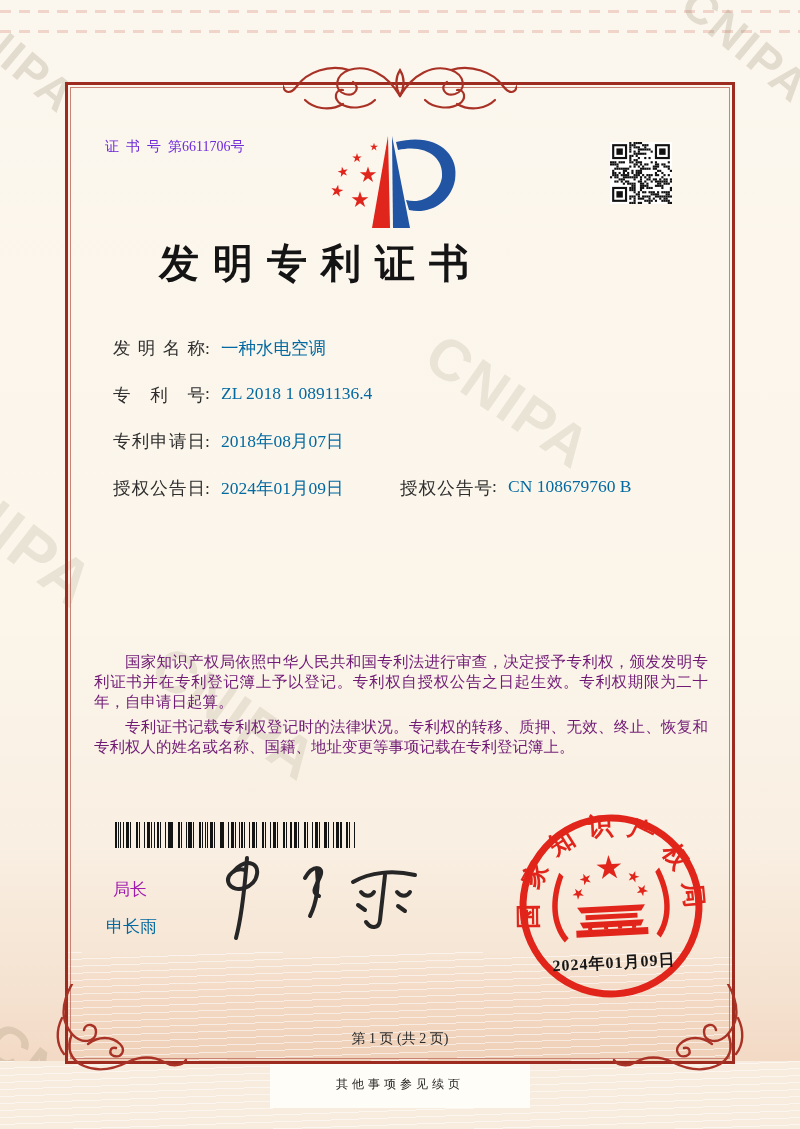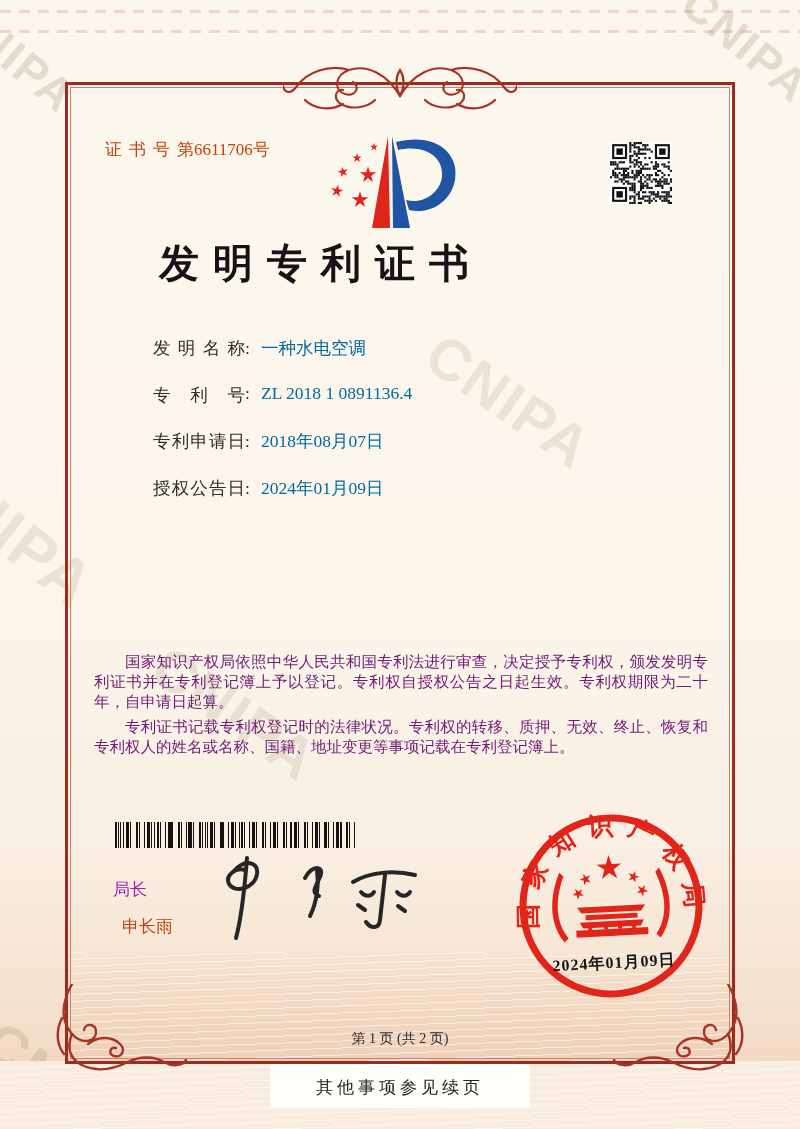--- a/index.html
+++ b/index.html
@@ -21,54 +21,54 @@
   .frame-inner{position:absolute;left:2px;top:2px;right:2px;bottom:2px;
     border:1px solid #c98273;}
   
   .waveband{position:absolute;left:68px;top:952px;width:664px;height:109px;
     background:linear-gradient(180deg,rgba(243,215,194,0) 0%,#f3d9c4 45%,#efd0b8 100%);}
   .waveband:after,.belowband:after{content:"";position:absolute;inset:0;
     background:repeating-linear-gradient(178deg,rgba(255,255,255,.55) 0 1px,transparent 1px 7px);}
   .belowband{position:absolute;left:0;top:1061px;width:800px;height:68px;background:#f8ecdf;}
   .notestrip{position:absolute;left:270px;top:1064px;width:260px;height:44px;background:#fffdf8;}
   
-  .certno{position:absolute;left:105px;top:138px;font-size:17px;color:#c2410c;}
+  .certno{position:absolute;left:105px;top:138px;font-size:14px;color:#6d28d9;}
   .certno .lbl{letter-spacing:7px;}
   .title{position:absolute;left:0;top:236px;width:642px;text-align:center;
     font-size:40px;font-weight:bold;letter-spacing:14px;color:#141414;}
   
   .fields{position:absolute;left:113px;top:336px;width:625px;font-size:17.5px;}
   .frow{position:relative;height:46.5px;}
   .flabel{display:inline-block;width:92px;text-align:justify;text-align-last:justify;
-    text-justify:inter-character;color:#2e2e2e;vertical-align:top;margin-left:40px;}
+    text-justify:inter-character;color:#2e2e2e;vertical-align:top;}
   .fcolon{display:inline-block;width:16px;color:#2e2e2e;}
   .fvalue{color:#0369a1;}
   .fgroup2{position:absolute;left:287px;top:0;}
   
   .paras{position:absolute;left:94px;top:652px;width:614px;font-size:15.5px;
     line-height:20px;text-align:justify;color:#701a75;}
   .paras p{margin:0 0 5px 0;text-indent:2em;}
   
   .barcode{position:absolute;left:115px;top:822px;width:242px;height:26px;
     background:
      repeating-linear-gradient(90deg,#141414 0 2px,transparent 2px 3px,#141414 3px 4px,transparent 4px 8px,#141414 8px 9px,transparent 9px 11px,#141414 11px 14px,transparent 14px 15px,#141414 15px 16px,transparent 16px 21px),
      repeating-linear-gradient(90deg,transparent 0 5px,#141414 5px 6px,transparent 6px 17px);}
   
   .sig-title{position:absolute;left:113px;top:878px;font-size:17px;
     font-family:"Liberation Sans",sans-serif;color:#a21caf;}
-  .sig-name{position:absolute;left:122px;top:915px;font-size:17px;
-    font-family:"Liberation Sans",sans-serif;color:#c2410c;}
+  .sig-name{position:absolute;left:106px;top:915px;font-size:17px;
+    font-family:"Liberation Sans",sans-serif;color:#0369a1;}
   .sigsvg{position:absolute;left:205px;top:850px;}
   
   .sealsvg{position:absolute;left:515px;top:810px;transform:rotate(-3deg);}
   
   .pageinfo{position:absolute;left:0;top:1030px;width:800px;text-align:center;
     font-size:14px;color:#2a2a2a;font-family:Liberation Serif, serif;}
   .note{position:absolute;left:0;top:1076px;width:800px;text-align:center;
-    font-size:17px;letter-spacing:4px;color:#1f1f1f;}
+    font-size:12px;letter-spacing:4px;color:#1f1f1f;}
   .ornament{position:absolute;}
 </style>
 </head>
 <body>
 
 <div class="dashrow" style="top:10px"></div>
 <div class="dashrow" style="top:30px"></div>
 
 <div class="wm" style="left:-28px;top:-14px;font-size:46px;transform:rotate(40deg);color:rgba(95,80,45,.16)">CNIPA</div>
 <div class="wm" style="left:706px;top:-24px;font-size:46px;transform:rotate(40deg);color:rgba(95,80,45,.16)">CNIPA</div>
@@ -435,20 +435,23 @@
     <span class="flabel">发明名称</span><span class="fcolon">:</span><span class="fvalue">一种水电空调</span>
   </div>
   <div class="frow">
     <span class="flabel">专利号</span><span class="fcolon">:</span><span class="fvalue">ZL 2018 1 0891136.4</span>
   </div>
   <div class="frow">
     <span class="flabel">专利申请日</span><span class="fcolon">:</span><span class="fvalue">2018年08月07日</span>
   </div>
   <div class="frow">
     <span class="flabel">授权公告日</span><span class="fcolon">:</span><span class="fvalue">2024年01月09日</span>
+    <span class="fgroup2">
+      <span class="flabel">授权公告号</span><span class="fcolon">:</span><span class="fvalue">CN 108679760 B</span>
+    </span>
   </div>
 </div>
 
 <div class="paras">
   <p>国家知识产权局依照中华人民共和国专利法进行审查，决定授予专利权，颁发发明专利证书并在专利登记簿上予以登记。专利权自授权公告之日起生效。专利权期限为二十年，自申请日起算。</p>
   <p>专利证书记载专利权登记时的法律状况。专利权的转移、质押、无效、终止、恢复和专利权人的姓名或名称、国籍、地址变更等事项记载在专利登记簿上。</p>
 </div>
 
 <div class="barcode"></div>
 

